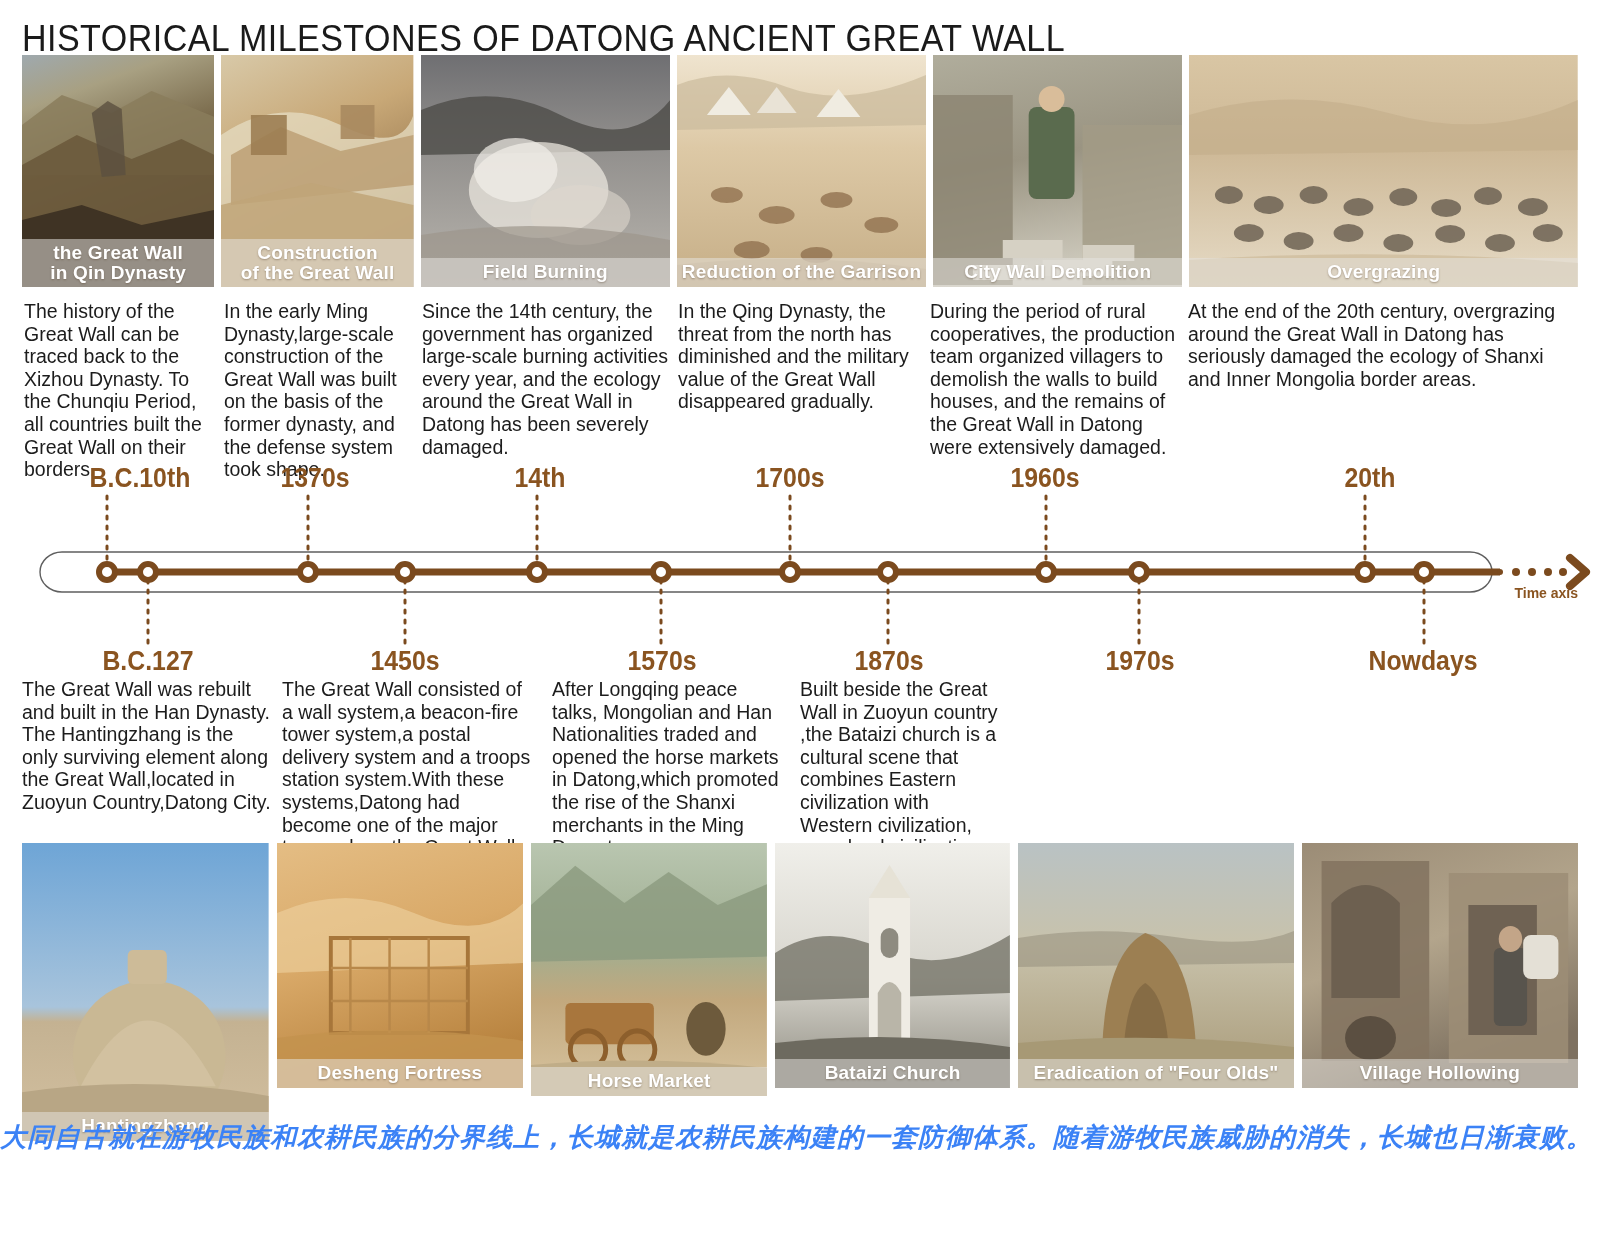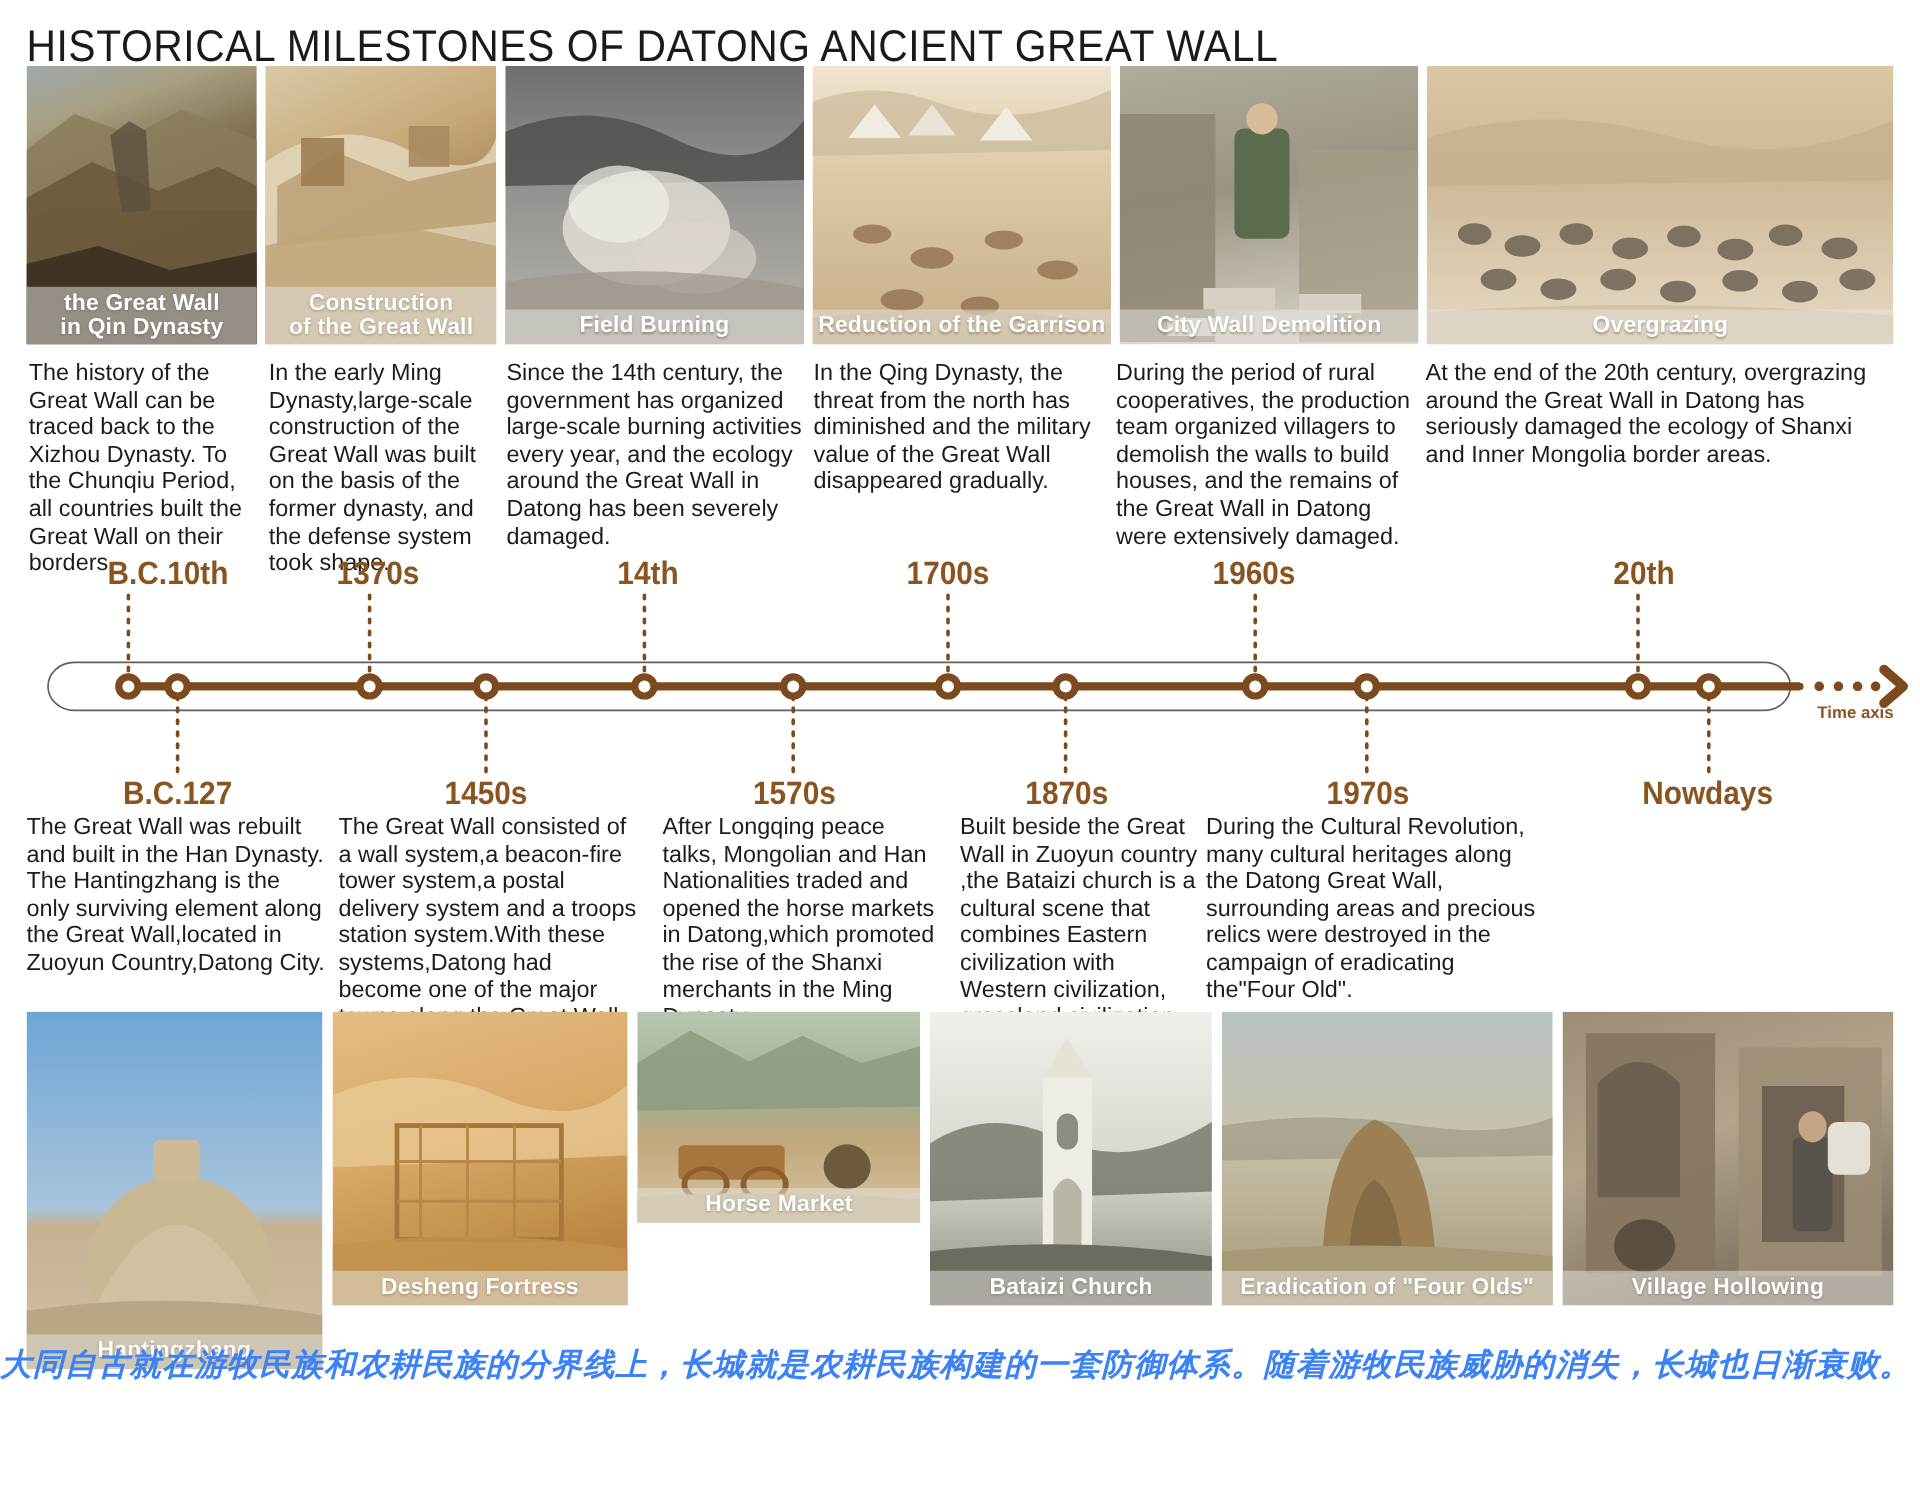--- a/index.html
+++ b/index.html
@@ -331,21 +331,20 @@
   <div class="era" style="left:305px; top:646px; width:200px;">1450s</div>
   <div class="era" style="left:562px; top:646px; width:200px;">1570s</div>
   <div class="era" style="left:789px; top:646px; width:200px;">1870s</div>
   <div class="era" style="left:1040px; top:646px; width:200px;">1970s</div>
   <div class="era" style="left:1323px; top:646px; width:200px;">Nowdays</div>
 
   <div class="desc" style="left:22px; top:678px; width:252px;">The Great Wall was rebuilt and built in the Han Dynasty. The Hantingzhang is the only surviving element along the Great Wall,located in Zuoyun Country,Datong City.</div>
   <div class="desc" style="left:282px; top:678px; width:252px;">The Great Wall consisted of a wall system,a beacon-fire tower system,a postal delivery system and a troops station system.With these systems,Datong had become one of the major towns along the Great Wall.</div>
   <div class="desc" style="left:552px; top:678px; width:230px;">After Longqing peace talks, Mongolian and Han Nationalities traded and opened the horse markets in Datong,which promoted the rise of the Shanxi merchants in the Ming Dynasty.</div>
   <div class="desc" style="left:800px; top:678px; width:200px;">Built beside the Great Wall in Zuoyun country ,the Bataizi church is a cultural scene that combines Eastern civilization with Western civilization, grassland civilization and farming civilization.</div>
-  <div class="desc" style="left:1005px; top:678px; width:282px;">During the Cultural Revolution, many cultural heritages along the Datong Great Wall,  surrounding areas and precious relics were destroyed in the campaign of eradicating the"Four Old".</div>
 
   <div class="img-row" style="left:22px; top:843px; width:1556px; height:245px; gap:8px;">
 
     <div class="card" style="width:252px;height:298px;">
       <div class="photo">
         <svg class="ph" viewBox="0 0 252 245" preserveAspectRatio="none">
           <defs>
               <linearGradient id="b0" x1="0" y1="0" x2="0" y2="1">
             <stop offset="0" stop-color="#6ea5d6"></stop>
                 <stop offset="0.55" stop-color="#a8c4dc"></stop>
@@ -382,21 +381,21 @@
             <line x1="155" y1="95" x2="155" y2="190"></line>
             <line x1="55" y1="125" x2="195" y2="125"></line>
               <line x1="55" y1="158" x2="195" y2="158"></line>
           </g>
           <path d="M0 195 Q126 178 252 198 L252 245 L0 245 Z" fill="#c3924e" opacity=".8"></path>
         </svg>
       </div>
       <div class="cap">Desheng Fortress</div>
     </div>
 
-    <div class="card" style="width:240px;height:176px;padding-left:48px;">
+    <div class="card" style="width:240px;height:253px;padding-left:48px;">
       <div class="photo">
         <svg class="ph" viewBox="0 0 240 245" preserveAspectRatio="none">
           <defs>
               <linearGradient id="b2" x1="0" y1="0" x2="0" y2="1">
             <stop offset="0" stop-color="#b9c6b0"></stop>
                 <stop offset="0.4" stop-color="#9fae91"></stop>
             <stop offset="0.62" stop-color="#c2a87d"></stop>
                 <stop offset="1" stop-color="#d8c5a1"></stop>
               </linearGradient>
             </defs>

